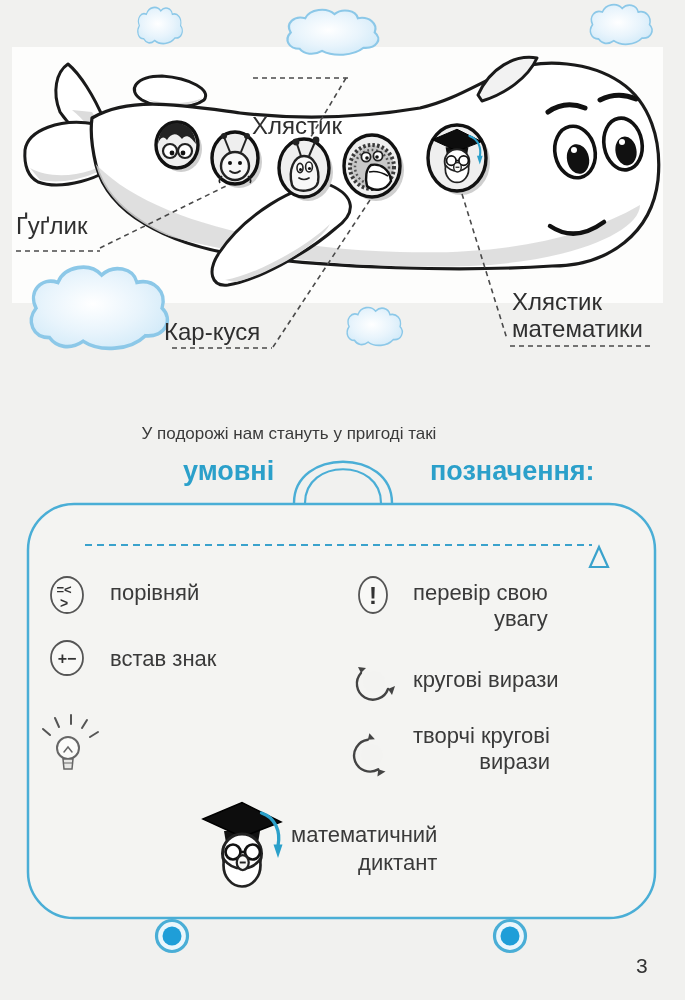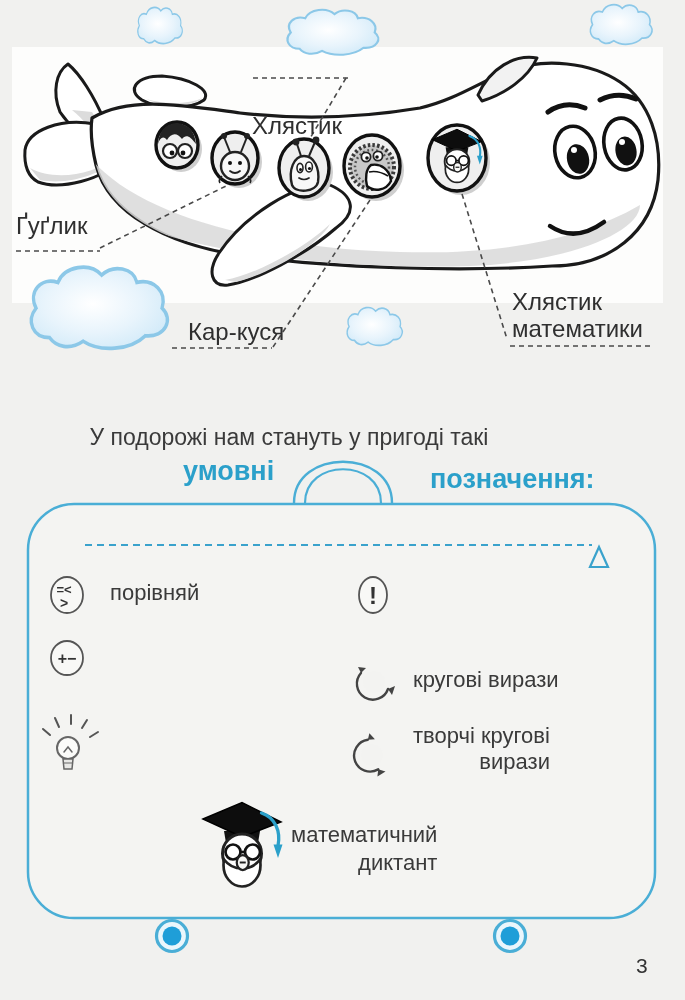--- a/index.html
+++ b/index.html
@@ -9,21 +9,21 @@
   html,body{margin:0;padding:0;}
   body{background:#888;}
   .page{
     position:relative; width:685px; height:1000px; margin:0 auto;
     background:var(--pagebg); overflow:hidden;
     font-family:"Liberation Sans","DejaVu Sans",sans-serif;
   }
   .art{position:absolute;left:0;top:0;z-index:1;}
   .t{position:absolute; z-index:5; color:var(--ink); white-space:pre-line; line-height:1.18;}
   .plane-label{font-size:24px; color:var(--label);}
-  .intro-line{left:0; top:424px; width:578px; text-align:center; font-size:23px;}
+  .intro-line{left:0; top:424px; width:578px; text-align:center; font-size:17px;}
   .hl{font-size:27px; font-weight:bold; color:var(--accent);}
   .legend-text{font-size:22px; line-height:26px;text-align:right;}
   .page-num{font-size:21px; color:#333;}
   svg text{font-family:"Liberation Sans","DejaVu Sans",sans-serif;}
 </style>
 </head>
 <body>
 
 <div class="page">
 
@@ -224,30 +224,33 @@
         </g>
         <use href="#circArrow" transform="translate(374,682)"></use>
         <use href="#circArrow" transform="translate(372,755) rotate(40)"></use>
         <use href="#prof" transform="translate(242,840) scale(1.5)"></use>
       </g>
     </g>
   </svg>
 
   <div class="t plane-label" style="left:252px; top:68px;margin-top:44px;">Хлястик</div>
   <div class="t plane-label" style="left:16px; top:212px;">Ґуґлик</div>
-  <div class="t plane-label" style="left:188px; top:318px;">Кар-куся</div>
+  <div class="t plane-label" style="left:164px; top:318px;">Кар-куся</div>
   <div class="t plane-label" style="left:512px; top:288px; line-height:27px;">Хлястик
 математики</div>
 
   <div class="t intro-line">У подорожі нам стануть у пригоді такі</div>
   <div class="t hl" style="left:183px; top:456px;">умовні</div>
-  <div class="t hl" style="left:430px; top:456px;margin-top:8px;">позначення:</div>
+  <div class="t hl" style="left:430px; top:456px;">позначення:</div>
 
   <div class="t legend-text" style="left:110px; top:580px;">порівняй</div>
-
+  <div class="t legend-text" style="left:110px; top:646px;">встав знак</div>
+
+  <div class="t legend-text" style="left:413px; top:580px;">перевір свою
+увагу</div>
   <div class="t legend-text" style="left:413px; top:723px;">творчі кругові
 вирази</div>
   <div class="t legend-text" style="left:413px; top:667px;">кругові вирази</div>
 
   <div class="t legend-text" style="left:291px; top:821px; line-height:28px;">математичний
 диктант</div>
 
   <div class="t page-num" style="left:636px; top:954px;">3</div>
 </div>
 

